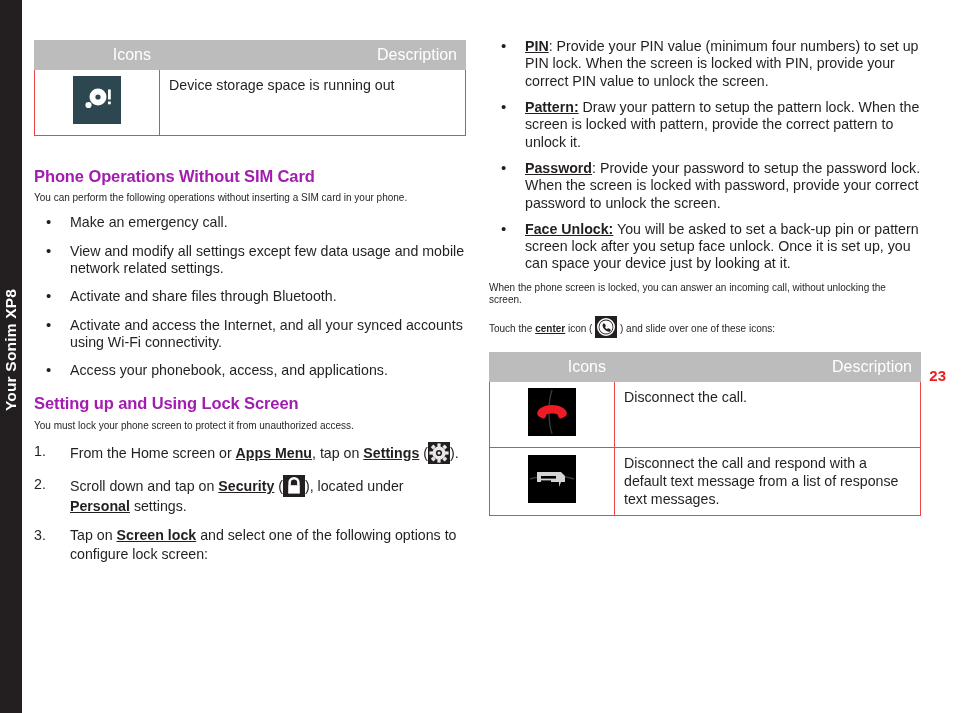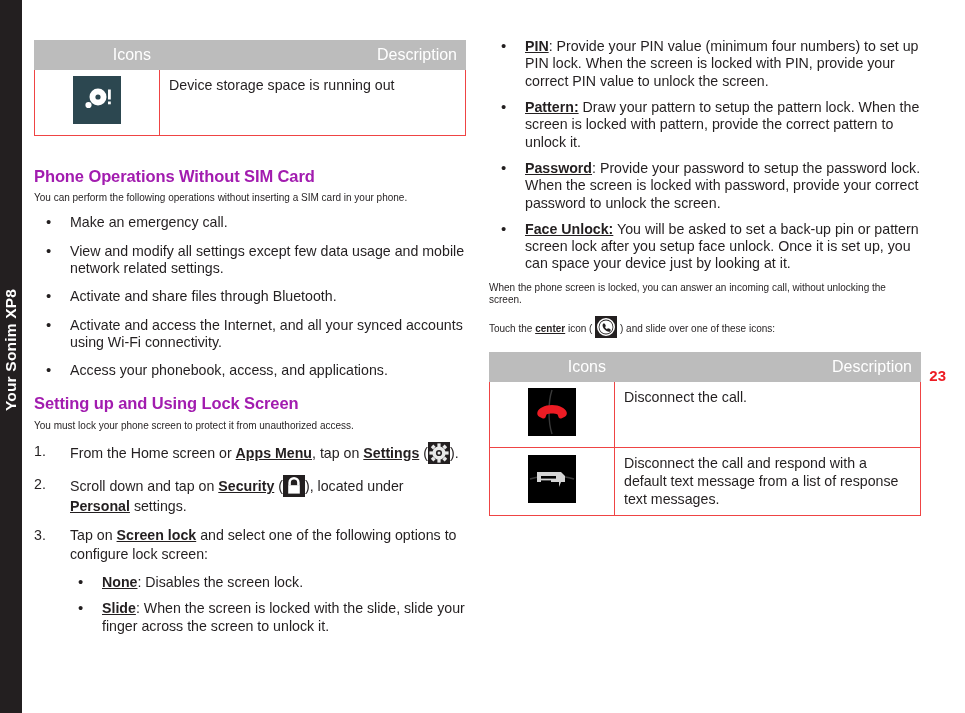--- a/index.html
+++ b/index.html
@@ -252,24 +252,20 @@
                 <rect width="22" height="22" fill="#231f20"></rect>
                 <path d="M6.6 10.4 V7.6 a4.4 4.4 0 0 1 8.8 0 V10.4" fill="none" stroke="#ffffff" stroke-width="2.5"></path>
                 <rect x="5.2" y="10.2" width="11.6" height="8.4" fill="#ffffff"></rect>
               </svg></span>), located under <b>Personal</b> settings.</span>
       </li>
       <li>
         <span>Tap on <b>Screen lock</b> and select one of the following options to configure lock screen:</span>
       </li>
     </ol>
 
-    <ul class="bul sub">
-      <li><b>None</b><span>: </span><span>Disables the screen lock.</span></li>
-      <li><b>Slide</b><span>: </span><span>When the screen is locked with the slide, slide your finger across the screen to unlock it.</span></li>
-    </ul>
   </div>
 </div>
 
 <div class="col col-right">
 
   <ul class="bul sub" style="margin-top:38px; margin-left:0;">
     <li><b>PIN</b><span>: </span><span>Provide your PIN value (minimum four numbers) to set up PIN lock. When the screen is locked with PIN, provide your correct PIN value to unlock the screen.</span></li>
     <li><b>Pattern:</b><span> </span><span>Draw your pattern to setup the pattern lock. When the screen is locked with pattern, provide the correct pattern to unlock it.</span></li>
     <li><b>Password</b><span>: </span><span>Provide your password to setup the password lock. When the screen is locked with password, provide your correct password to unlock the screen.</span></li>
     <li><b>Face Unlock:</b><span> </span><span>You will be asked to set a back-up pin or pattern screen lock after you setup face unlock. Once it is set up, you can space your device just by looking at it.</span></li>

